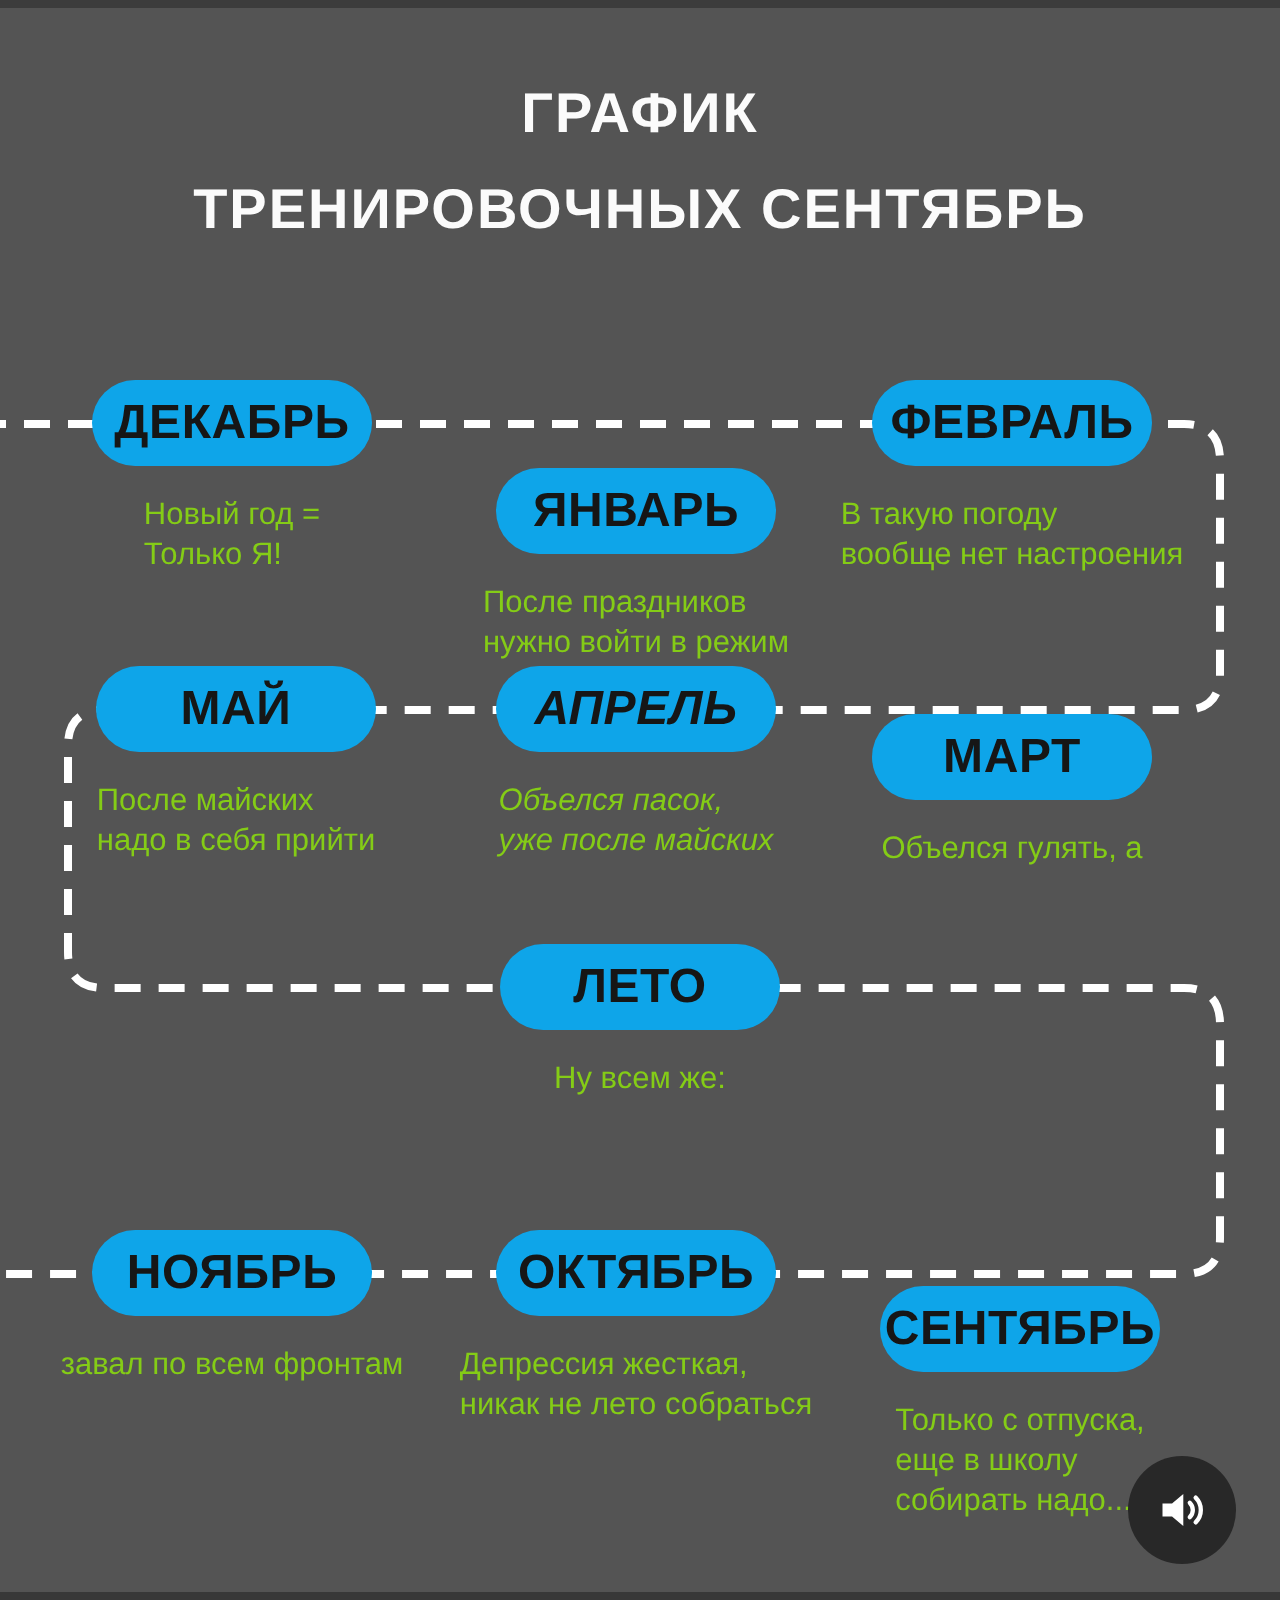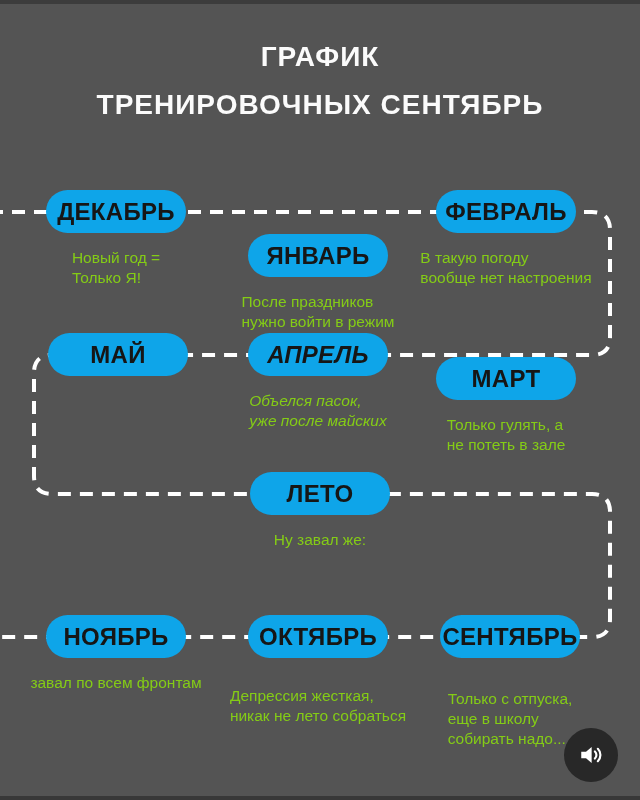--- a/index.html
+++ b/index.html
@@ -81,22 +81,22 @@
 
   
   #n0 { left:   6px; top: 190px; }
   #n1 { left: 208px; top: 190px; margin-top: 44px; }
   #n2 { left: 396px; top: 190px; }
   #n3 { left:   8px; top: 333px; }
   #n4 { left: 208px; top: 333px; font-style: italic; }
   #n5 { left: 396px; top: 333px; margin-top: 24px; }
   #n6 { left: 210px; top: 472px; }
   #n7 { left:   6px; top: 615px; }
-  #n8 { left: 208px; top: 615px; gap: 13px; }
-  #n9 { left: 400px; top: 615px; gap: 16px; }
+  #n8 { left: 208px; top: 615px; }
+  #n9 { left: 400px; top: 643px; }
 
   #sound-btn {
     position: absolute;
     left: 564px;
     top: 728px;
     width: 54px;
     height: 54px;
     border-radius: 50%;
     background: #282828;
     display: flex;
@@ -152,48 +152,51 @@
     <div class="caption">
       <div>В такую погоду</div>
       <div>вообще нет настроения</div>
     </div>
   </div>
 
   <div class="node" id="n3">
     <div class="pill">
       <span>МАЙ</span>
     </div>
+    <div class="caption">
+      <div>После майских</div>
+      <div>надо в себя прийти</div>
+    </div>
   </div>
 
   <div class="node" id="n4">
     <div class="pill">
       <span>АПРЕЛЬ</span>
     </div>
     <div class="caption">
       <div>Объелся пасок,</div>
       <div>уже после майских</div>
     </div>
   </div>
 
   <div class="node" id="n5">
     <div class="pill">
       <span>МАРТ</span>
     </div>
     <div class="caption">
-      <div>Только гулять, а</div>
-      <div>не потеть в зале</div>
+      <div>Объелся гулять, а</div>
     </div>
   </div>
 
   <div class="node" id="n6">
     <div class="pill">
       <span>ЛЕТО</span>
     </div>
     <div class="caption">
-      <div>Ну завал же:</div>
+      <div>Ну всем же:</div>
     </div>
   </div>
 
   <div class="node" id="n7">
     <div class="pill">
       <span>НОЯБРЬ</span>
     </div>
     <div class="caption">
       <div>завал по всем фронтам</div>
     </div>

